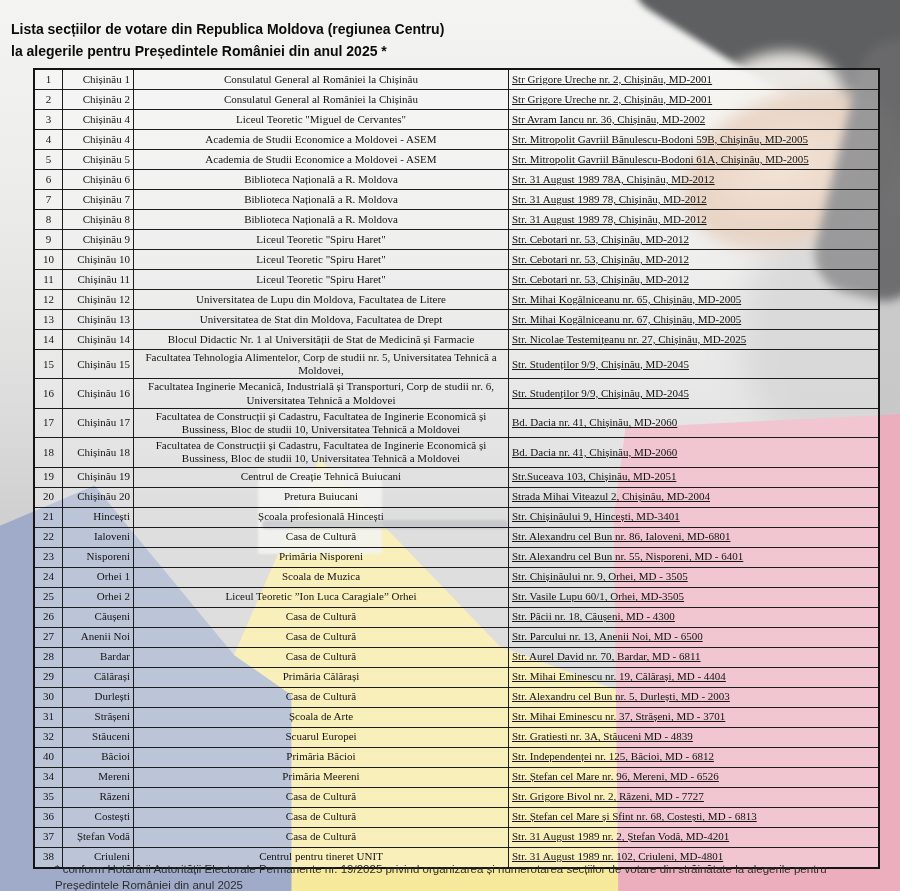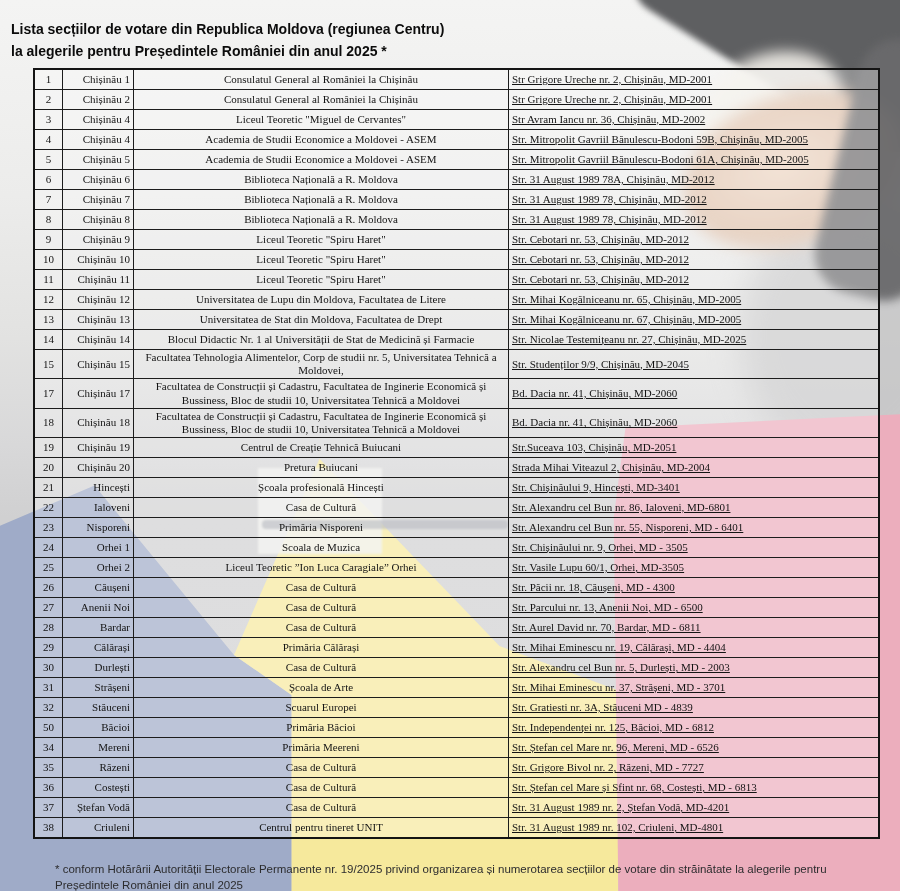--- a/index.html
+++ b/index.html
@@ -160,20 +160,26 @@
           <td class="col-institution">Blocul Didactic Nr. 1 al Universității de Stat de Medicină și Farmacie</td>
           <td class="col-address">Str. Nicolae Testemițeanu nr. 27, Chișinău, MD-2025</td>
         </tr>
         <tr>
           <td class="col-no">15</td>
           <td class="col-place">Chișinău 15</td>
           <td class="col-institution">Facultatea Tehnologia Alimentelor, Corp de studii nr. 5,        Universitatea Tehnică a Moldovei,</td>
           <td class="col-address">Str. Studenților 9/9, Chișinău, MD-2045</td>
         </tr>
         <tr>
+          <td class="col-no">16</td>
+          <td class="col-place">Chișinău 16</td>
+          <td class="col-institution">Facultatea Inginerie Mecanică, Industrială și Transporturi, Corp de studii nr. 6, Universitatea Tehnică a Moldovei</td>
+          <td class="col-address">Str. Studenților 9/9, Chișinău, MD-2045</td>
+        </tr>
+        <tr>
           <td class="col-no">17</td>
           <td class="col-place">Chișinău 17</td>
           <td class="col-institution">Facultatea de Construcții și Cadastru, Facultatea de Inginerie Economică și Bussiness, Bloc de studii 10, Universitatea Tehnică a Moldovei</td>
           <td class="col-address">Bd. Dacia nr. 41, Chișinău, MD-2060</td>
         </tr>
         <tr>
           <td class="col-no">18</td>
           <td class="col-place">Chișinău 18</td>
           <td class="col-institution">Facultatea de Construcții și Cadastru, Facultatea de Inginerie Economică și Bussiness, Bloc de studii 10, Universitatea Tehnică a Moldovei</td>
           <td class="col-address">Bd. Dacia nr. 41, Chișinău, MD-2060</td>
@@ -256,21 +262,21 @@
           <td class="col-institution">Școala de Arte</td>
           <td class="col-address">Str. Mihai Eminescu nr. 37, Strășeni, MD - 3701</td>
         </tr>
         <tr>
           <td class="col-no">32</td>
           <td class="col-place">Stăuceni</td>
           <td class="col-institution">Scuarul Europei</td>
           <td class="col-address">Str. Gratiesti nr. 3A, Stăuceni MD - 4839</td>
         </tr>
         <tr>
-          <td class="col-no">50</td>
+          <td class="col-no">40</td>
           <td class="col-place">Băcioi</td>
           <td class="col-institution">Primăria Băcioi</td>
           <td class="col-address">Str. Independenței nr. 125, Băcioi, MD - 6812</td>
         </tr>
         <tr>
           <td class="col-no">34</td>
           <td class="col-place">Mereni</td>
           <td class="col-institution">Primăria Meereni</td>
           <td class="col-address">Str. Ștefan cel Mare nr. 96, Mereni, MD - 6526</td>
         </tr>

